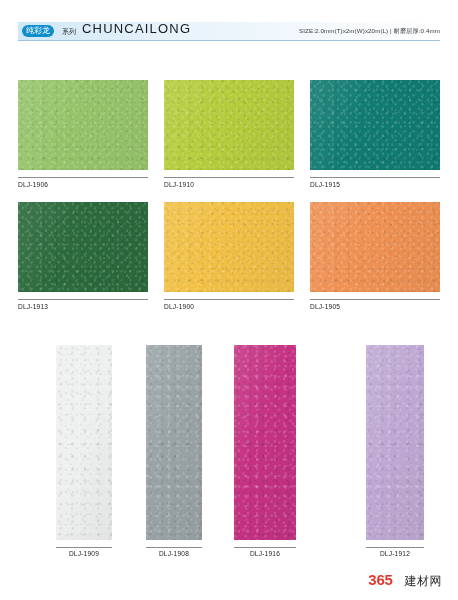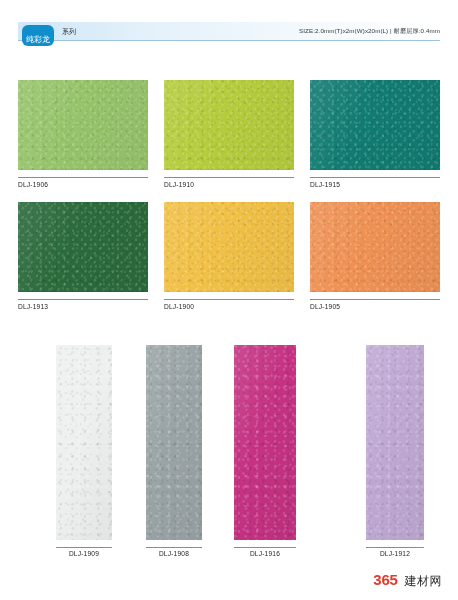--- a/index.html
+++ b/index.html
@@ -34,21 +34,21 @@
     width: 422px; height: 1px;
     background: #9cc4e0;
   }
   .brand-badge {
     position: absolute;
     left: 22px; top: 25px;
     background: #0f8ecb;
     color: #ffffff;
     font-size: 8px;
     line-height: 11px;
-    padding: 9px 4px 1px 4px;
+    padding: 0 4px 1px 4px;
     border-radius: 6px;
     letter-spacing: 0px;
     white-space: nowrap;
   }
   .brand-series {
     position: absolute;
     left: 62px; top: 27px;
     font-size: 7px;
     color: #2a2a2a;
     white-space: nowrap;
@@ -177,21 +177,21 @@
     letter-spacing: 0.2px;
     text-align: center;
   }
 
   
   .footer {
     position: absolute;
     right: 16px; bottom: 10px;
     display: flex;
     align-items: baseline;
-    gap: 7px;
+    gap: 12px;
   }
   .footer-365 {
     color: #e03a2f;
     font-size: 15px;
     font-weight: bold;
     letter-spacing: -0.3px;
   }
   .footer-cn {
     color: #2b2b2b;
     font-size: 12px;
@@ -199,20 +199,21 @@
   }
 </style>
 </head>
 <body>
 
 <div class="header">
   <div class="header-band"></div>
   <div class="header-rule"></div>
   <div class="brand-badge">纯彩龙</div>
   <div class="brand-series">系列</div>
+  <div class="brand-en">CHUNCAILONG</div>
   <div class="spec-text">SIZE:2.0mm(T)x2m(W)x20m(L) | 耐磨层厚:0.4mm</div>
 </div>
 
 <div class="grid">
 
   <div class="row">
     <div class="cell c0">
       <div class="swatch" id="sw-0-0" style="background: rgb(150, 196, 106);">
         <div class="grain"></div>
         <div class="sheen"></div>

